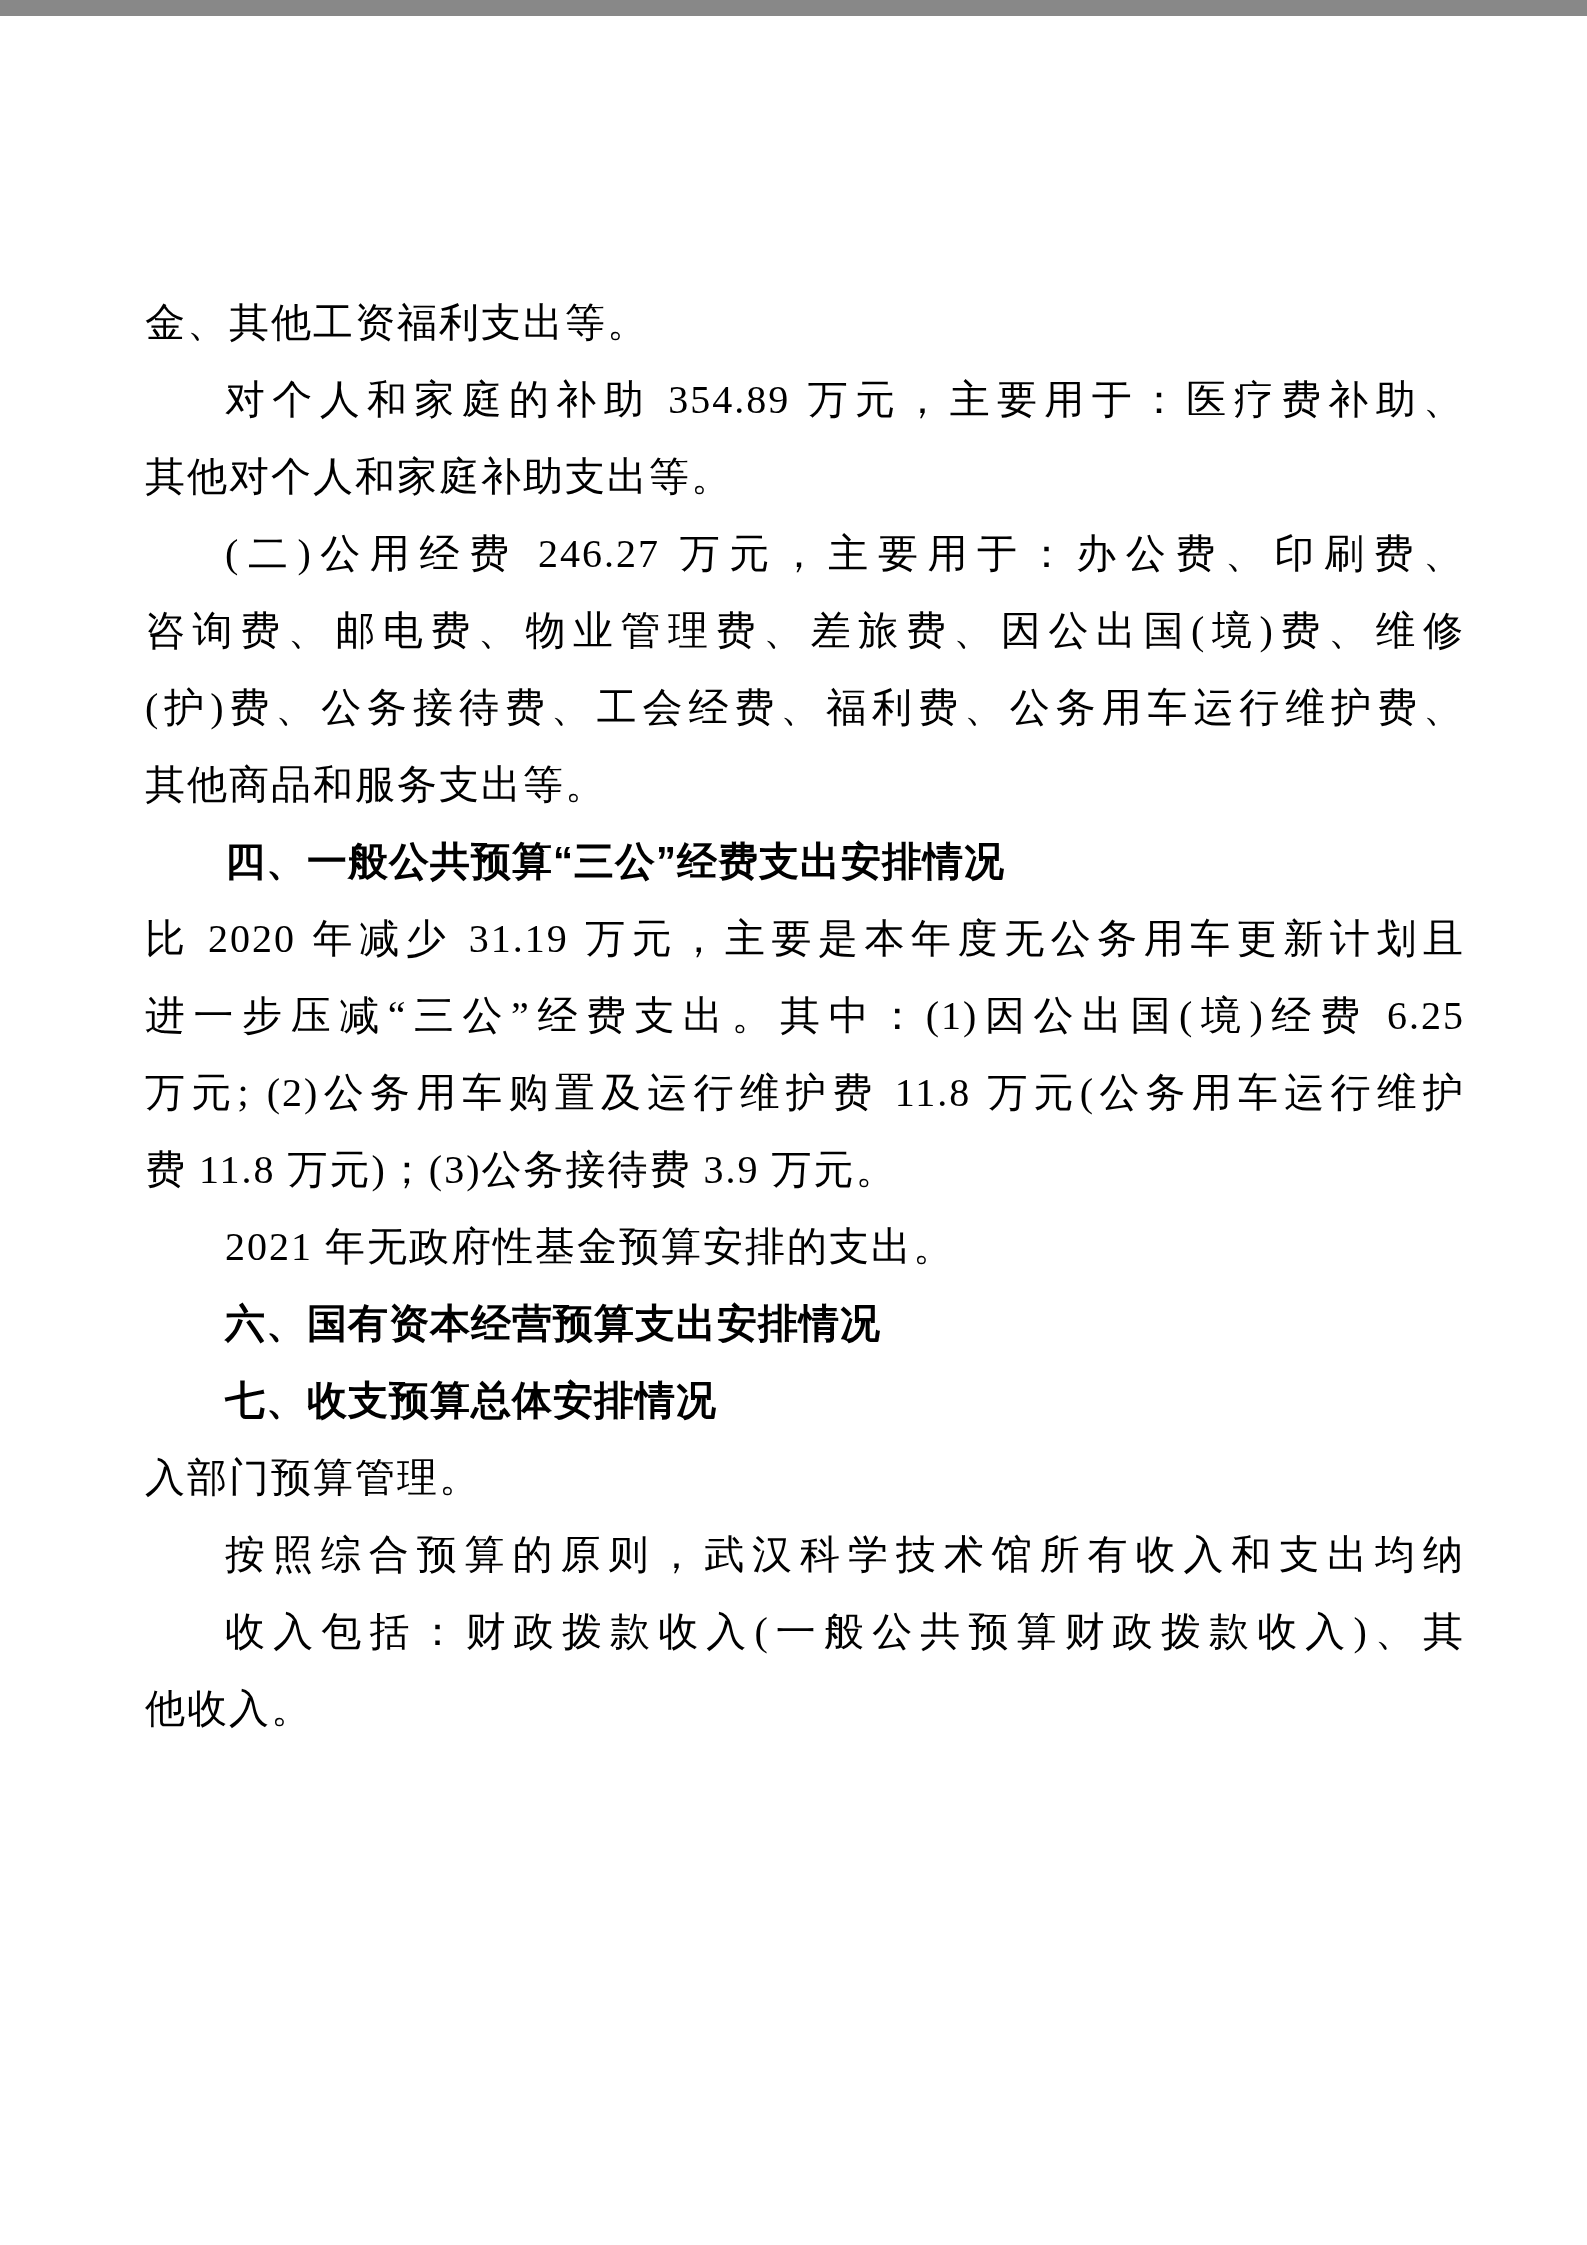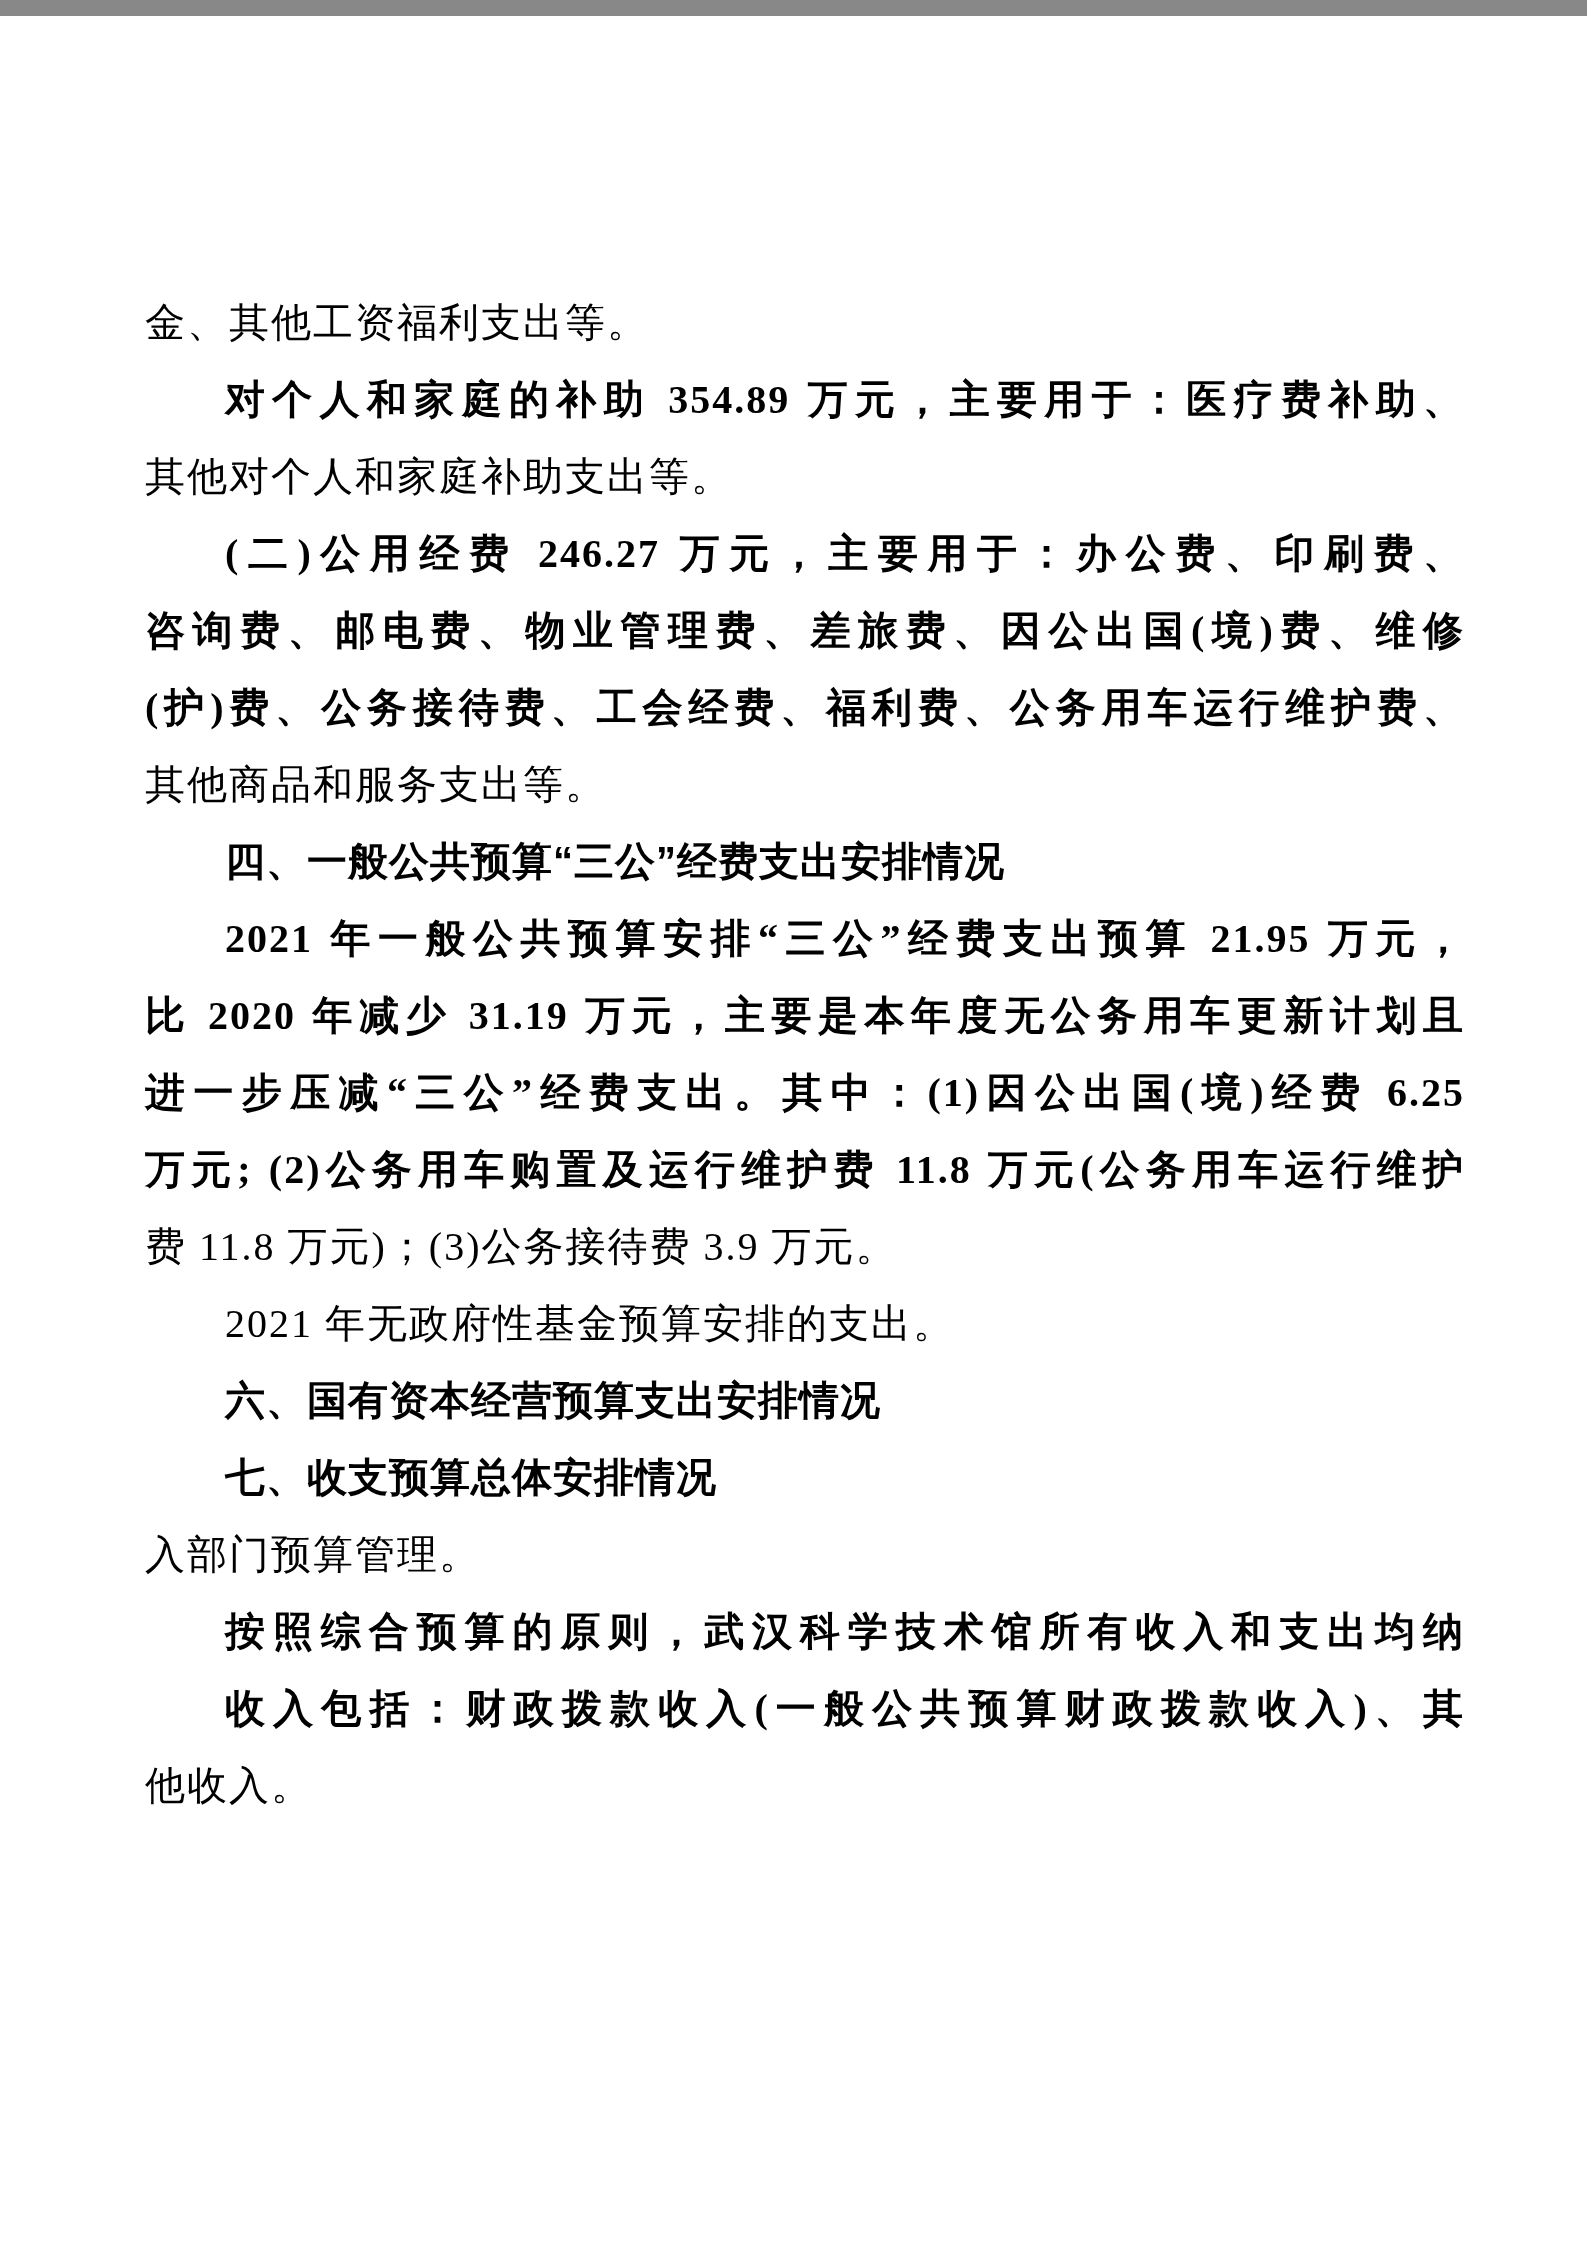--- a/index.html
+++ b/index.html
@@ -28,21 +28,20 @@
     line-height: 77px;
     font-size: 40px;
     letter-spacing: 2px;
     white-space: nowrap;
     text-align: left;
   }
   .line.justify {
     white-space: normal;
     text-align: justify;
     text-align-last: justify;
-    font-weight: bold;
   }
   .line.indent {
     text-indent: 2em;
   }
   .line.heading {
     font-family: Liberation Sans, sans-serif;
     font-weight: bold;
     font-size: 40px;
     letter-spacing: 1px;
   }
@@ -54,21 +53,20 @@
   <div class="content">
 
     <div class="line">金、其他工资福利支出等。</div>
     <div class="line indent justify">对个人和家庭的补助 354.89 万元，主要用于：医疗费补助、</div>
     <div class="line">其他对个人和家庭补助支出等。</div>
     <div class="line indent justify">(二)公用经费 246.27 万元，主要用于：办公费、印刷费、</div>
     <div class="line justify">咨询费、邮电费、物业管理费、差旅费、因公出国(境)费、维修</div>
     <div class="line justify">(护)费、公务接待费、工会经费、福利费、公务用车运行维护费、</div>
     <div class="line">其他商品和服务支出等。</div>
     <div class="line heading indent">四、一般公共预算“三公”经费支出安排情况</div>
-    <div class="line indent justify">2021 年一般公共预算安排“三公”经费支出预算 21.95 万元，</div>
     <div class="line justify">比 2020 年减少 31.19 万元，主要是本年度无公务用车更新计划且</div>
     <div class="line justify">进一步压减“三公”经费支出。其中：(1)因公出国(境)经费 6.25</div>
     <div class="line justify">万元; (2)公务用车购置及运行维护费 11.8 万元(公务用车运行维护</div>
     <div class="line">费 11.8 万元)；(3)公务接待费 3.9 万元。</div>
     <div class="line indent">2021 年无政府性基金预算安排的支出。</div>
     <div class="line heading indent">六、国有资本经营预算支出安排情况</div>
     <div class="line heading indent">七、收支预算总体安排情况</div>
     <div class="line">入部门预算管理。</div>
     <div class="line indent justify">按照综合预算的原则，武汉科学技术馆所有收入和支出均纳</div>
     <div class="line indent justify">收入包括：财政拨款收入(一般公共预算财政拨款收入)、其</div>

